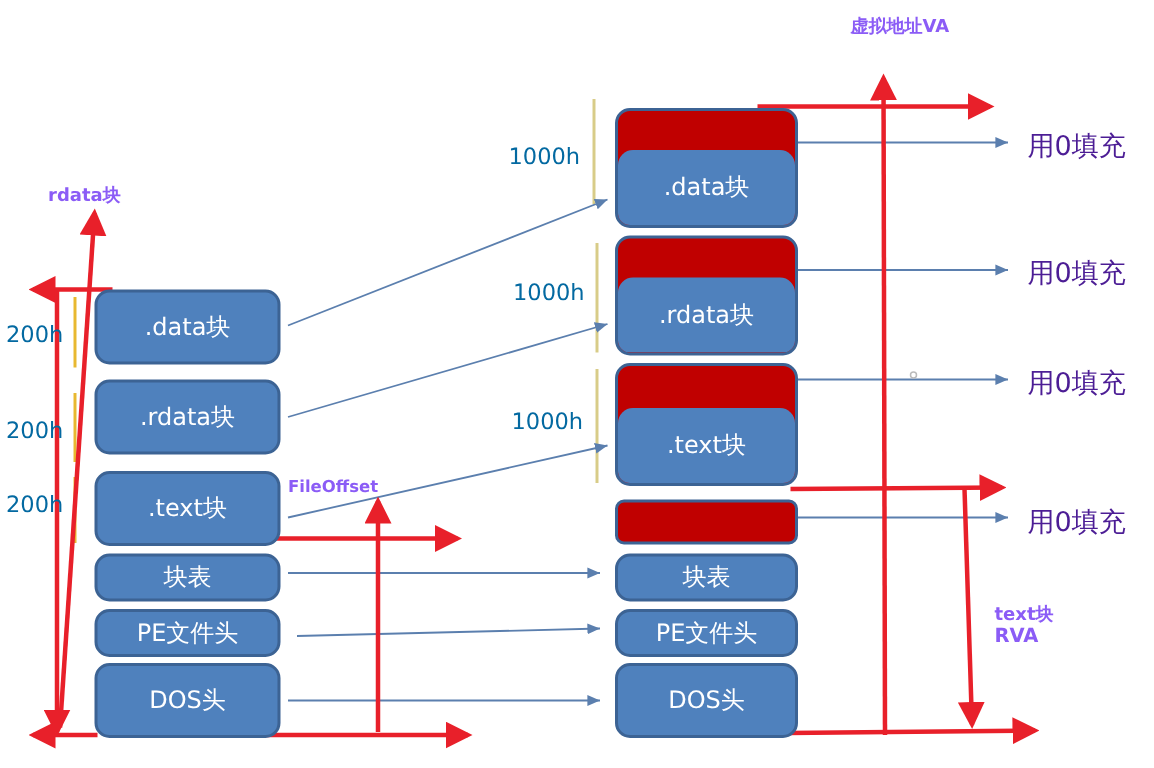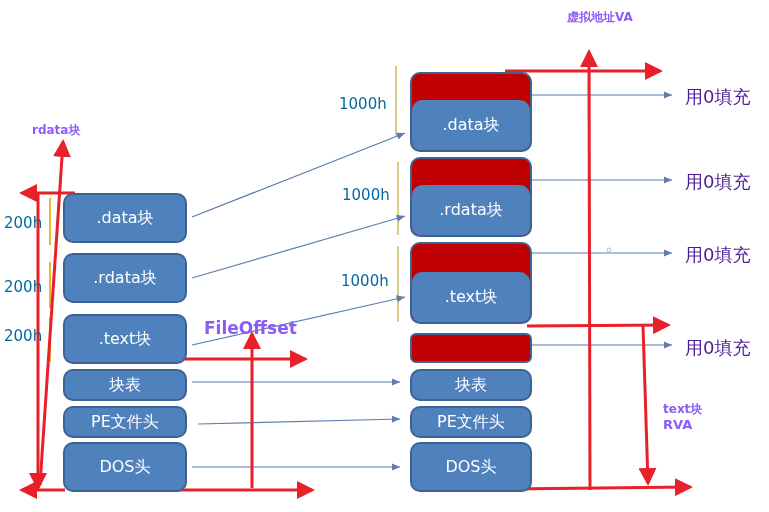--- a/index.html
+++ b/index.html
@@ -73,21 +73,21 @@
       <line x1="527" y1="326" x2="668" y2="325" marker-end="url(#ah-red)"></line>
       <line x1="643" y1="326" x2="648" y2="483" marker-end="url(#ah-red)"></line>
       <line x1="498" y1="489" x2="690" y2="487" marker-end="url(#ah-red)"></line>
     </g>
     <circle cx="609" cy="250" r="2" fill="none" stroke="#bbb" stroke-width="1"></circle>
   </svg>
 
 
   <div class="lbl-black" style="left:32px;top:122px;">rdata块</div>
   <div class="lbl-black" style="left:567px;top:9px;">虚拟地址VA</div>
-  <div class="lbl-black" style="left:204px;top:318px;font-size:17px;">FileOffset</div>
+  <div class="lbl-black" style="left:192px;top:318px;font-size:11px;">FileOffset</div>
   <div class="lbl-black" style="left:663px;top:401px;">text块</div>
   <div class="lbl-black" style="left:663px;top:417px;font-size:13px;">RVA</div>
 
   <div class="lbl-red" style="left:4px;top:214px;">200h</div>
   <div class="lbl-red" style="left:4px;top:278px;">200h</div>
   <div class="lbl-red" style="left:4px;top:327px;">200h</div>
 
   <div class="block" style="left:63px;top:193px;width:124px;height:50px;">.data块</div>
   <div class="block" style="left:63px;top:253px;width:124px;height:50px;">.rdata块</div>
   <div class="block" style="left:63px;top:314px;width:124px;height:50px;">.text块</div>

